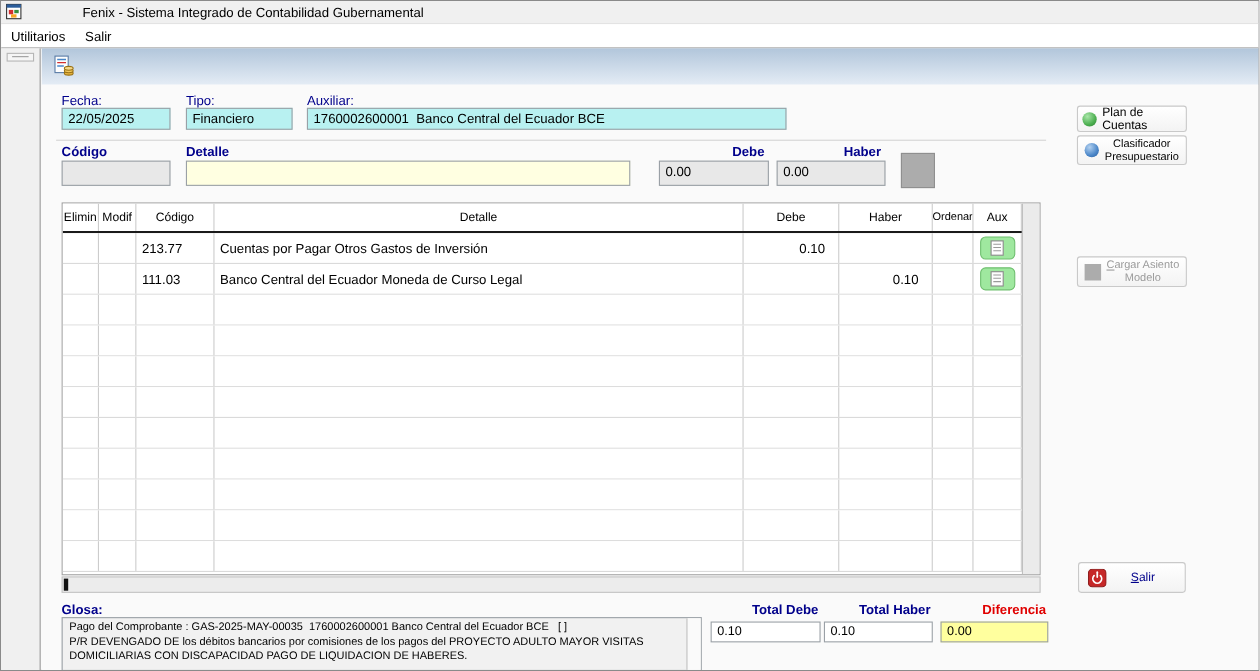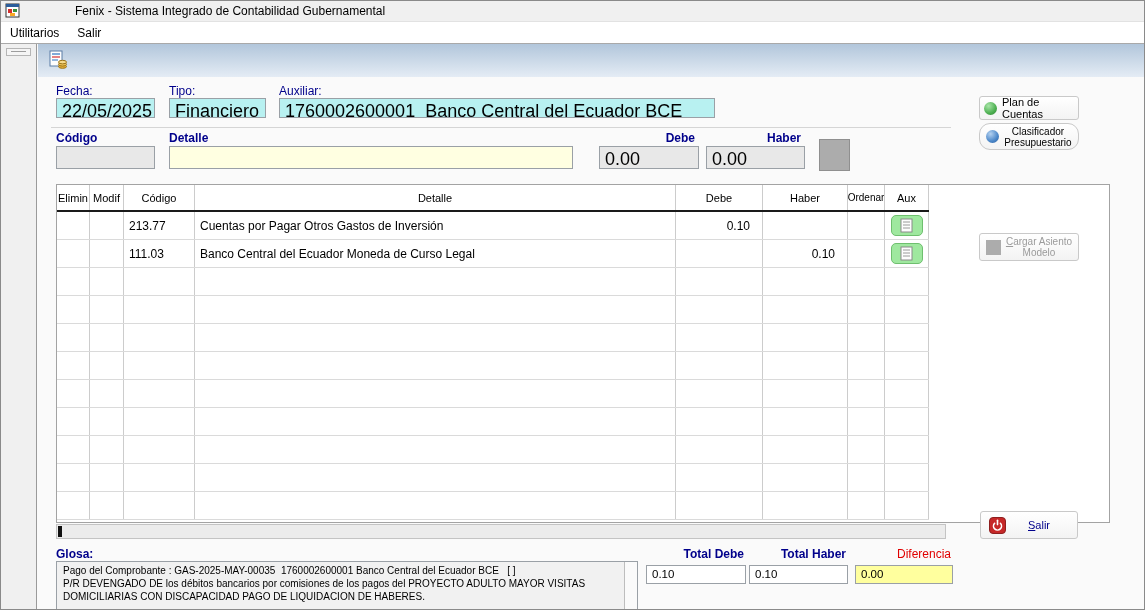--- a/index.html
+++ b/index.html
@@ -22,34 +22,34 @@
   .splitter-handle{position:absolute;left:5px;top:4px;width:25px;height:8px;background:#f5f5f5;
     border:1px solid #b5b5b5;}
   .splitter-handle:after{content:"";display:block;margin:2px 4px;border-top:1px solid #9d9d9d;}
   .main-toolbar{position:absolute;left:37px;top:43px;width:1108px;height:33px;
     background:linear-gradient(var(--toolbar-top),var(--toolbar-bottom));}
   .tb-icon{position:absolute;left:9px;top:5px;width:22px;height:22px;cursor:pointer;}
   .content{position:absolute;left:37px;top:76px;width:1108px;height:534px;background:#fafafa;}
   
   .lbl{position:absolute;font-size:12px;color:var(--navy);}
   .lbl.b{font-weight:bold;}
-  .lbl.red{color:var(--label-red);font-weight:normal;}
-  .field{position:absolute;border:1px solid #9aa0a6;background:#fff;font-size:18px;color:#000;
+  .lbl.red{color:var(--label-red);font-weight:bold;}
+  .field{position:absolute;border:1px solid #9aa0a6;background:#fff;font-size:12px;color:#000;
     padding:2px 5px;white-space:pre;overflow:hidden;}
   .field.right{}
   .cyan{background:var(--field-cyan);}
   .yellow{background:var(--field-yellow);}
   .grayf{background:var(--field-gray);}
   .diffy{background:var(--diff-yellow);}
   .sep{position:absolute;left:50px;top:126px;width:900px;height:1px;background:#d5d5d5;}
   .gray-square-btn{position:absolute;left:818px;top:138px;width:31px;height:32px;
     background:var(--disabled-gray);border:1px solid #8f8f8f;}
   
-  .grid-wrap{position:absolute;left:55px;top:183px;width:1054px;height:339px;
-    border:1px solid #a3a3a3;background:#fff;overflow:hidden;display:flex;flex-direction:column;}
+  .grid-wrap{position:absolute;left:55px;top:183px;width:890px;height:339px;
+    border:1px solid #a3a3a3;background:#fff;overflow:hidden;display:flex;}
   .grid{width:872px;}
   .vscroll{width:16px;background:#ebebeb;border-left:1px solid #c0c0c0;}
   .tr{display:flex;height:28px;border-bottom:1px solid #dadada;background:#fff;}
   .tr.head{height:27px;border-bottom:2px solid #1a1a1a;}
   .td,.th{border-right:1px solid #cccccc;height:100%;font-size:12px;color:#000;
     display:flex;align-items:center;padding:0 5px;overflow:hidden;white-space:nowrap;}
   .th{justify-content:center;font-size:11px;padding:0 1px;}
   .c0{width:33px;} .c1{width:34px;} .c2{width:71px;} .c3{width:481px;}
   .c4{width:87px;} .c5{width:85px;} .c6{width:37px;font-size:10px;} .c7{width:44px;justify-content:center;}
   .td.num{justify-content:flex-end;padding-right:12px;}
@@ -311,21 +311,21 @@
   <div class="field right" style="left:748px;top:564px;width:99px;height:19px;font-size:11.5px;padding-top:2px;">0.10</div>
 
   <span class="lbl red" style="left:854px;top:546px;width:96px;text-align:right;">Diferencia</span>
   <div class="field right diffy" style="left:854px;top:564px;width:98px;height:19px;font-size:11.5px;padding-top:2px;">0.00</div>
 
   <div class="side-btn" style="left:978px;top:95px;width:100px;height:24px;">
     <span class="ball green"></span>
     <span>Plan de Cuentas</span>
   </div>
 
-  <div class="side-btn" style="left:978px;top:122px;width:100px;height:27px;border-radius:11px;">
+  <div class="side-btn" style="left:978px;top:122px;width:100px;height:27px;">
     <span class="ball blue"></span>
     <span class="two-line">
       <span>Clasificador</span>
       <span>Presupuestario</span>
     </span>
   </div>
 
   <div class="side-btn" style="left:978px;top:184px;width:100px;height:28px;margin-top:48px;">
     <span class="sq-gray"></span>
     <span class="two-line disabled-text">

